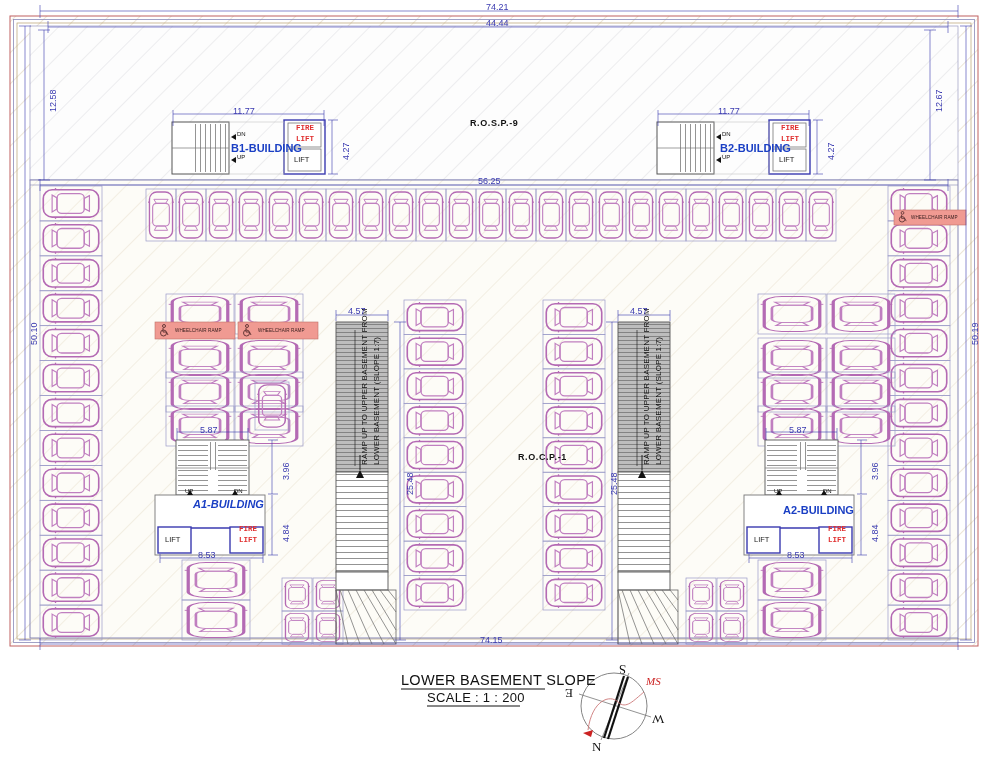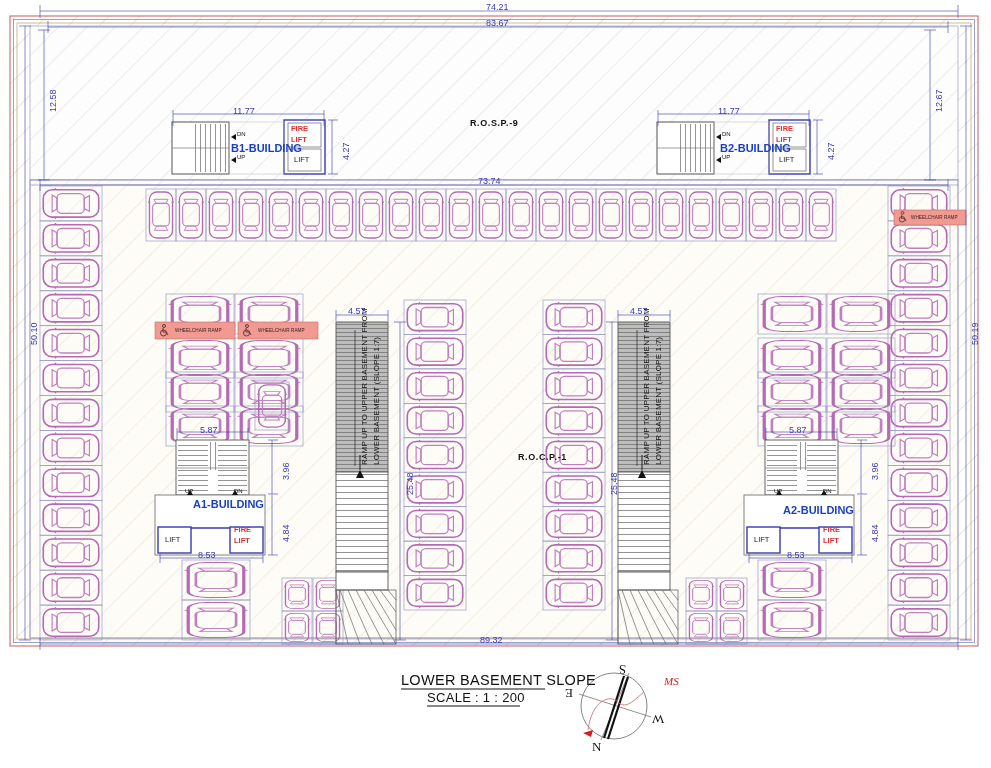--- a/index.html
+++ b/index.html
@@ -44,20 +44,22 @@
     color: #111;
     letter-spacing: 0.6px;
     white-space: nowrap;
   }
   .lift-red {
     position: absolute;
     font-size: 7.5px;
     font-weight: bold;
     color: #e03030;
     white-space: nowrap;
+    text-align: center;
+    font-family: Liberation Mono, monospace;
   }
   .lift-blk {
     position: absolute;
     font-size: 7.5px;
     color: #222;
     white-space: nowrap;
   }
   .updn {
     position: absolute;
     font-size: 6px;
@@ -599,23 +601,23 @@
       <line x1="624" y1="676" x2="604" y2="738" stroke="#111" stroke-width="2.2"></line>
       <line x1="628" y1="677" x2="608" y2="739" stroke="#111" stroke-width="2.2"></line>
 
       <path d="M 588 730 C 592 700, 610 694, 618 702 C 626 710, 634 700, 644 692" fill="none" stroke="#cc7777" stroke-width="0.9"></path>
 
       <path d="M 583 733 l 10 -3 l -2 7 z" fill="#cc2222"></path>
     </g>
   </svg>
 
   <div class="dimtext" style="left:486px; top:2px;">74.21</div>
-  <div class="dimtext" style="left:486px; top:18px;">83.67</div>
-  <div class="dimtext" style="left:478px; top:176px;">73.74</div>
-  <div class="dimtext" style="left:480px; top:635px;">89.32</div>
+  <div class="dimtext" style="left:486px; top:18px;">44.44</div>
+  <div class="dimtext" style="left:478px; top:176px;">56.25</div>
+  <div class="dimtext" style="left:480px; top:635px;">74.15</div>
 
   <div class="dimtext vert" style="left:48px; top:112px; transform:rotate(-90deg);">12.58</div>
   <div class="dimtext vert" style="left:29px; top:345px; transform:rotate(-90deg);">50.10</div>
   <div class="dimtext vert" style="left:934px; top:112px; transform:rotate(-90deg);">12.67</div>
   <div class="dimtext vert" style="left:970px; top:345px; transform:rotate(-90deg);">50.19</div>
 
   <div class="rosp" style="left:470px; top:118px;">R.O.S.P.-9</div>
   <div class="rosp" style="left:478px; top:452px;padding-left:40px;">R.O.C.P.-1</div>
 
   <div class="bldg-label" style="left:223px; top:142px;">B1-BUILDING</div>
@@ -629,21 +631,21 @@
 
   <div class="bldg-label" style="left:712px; top:142px;text-align:center;">B2-BUILDING</div>
   <div class="dimtext" style="left:718px; top:106px;">11.77</div>
   <div class="dimtext vert" style="left:826px; top:160px; transform:rotate(-90deg);">4.27</div>
   <div class="updn" style="left:722px; top:131px;">DN</div>
   <div class="updn" style="left:722px; top:154px;">UP</div>
   <div class="lift-red" style="left:776px; top:124px; width:28px;">FIRE</div>
   <div class="lift-red" style="left:776px; top:135px; width:28px;">LIFT</div>
   <div class="lift-blk" style="left:779px; top:155px;">LIFT</div>
 
-  <div class="bldg-label" style="left:185px; top:498px;">A1-BUILDING</div>
+  <div class="bldg-label" style="left:185px; top:498px;font-style:italic;">A1-BUILDING</div>
   <div class="dimtext" style="left:200px; top:425px;">5.87</div>
   <div class="dimtext vert" style="left:281px; top:480px; transform:rotate(-90deg);">3.96</div>
   <div class="dimtext vert" style="left:281px; top:542px; transform:rotate(-90deg);">4.84</div>
   <div class="dimtext" style="left:198px; top:550px;">8.53</div>
   <div class="updn" style="left:185px; top:488px;">UP</div>
   <div class="updn" style="left:234px; top:488px;">DN</div>
   <div class="lift-blk" style="left:165px; top:535px;">LIFT</div>
   <div class="lift-red" style="left:234px; top:525px; width:28px;">FIRE</div>
   <div class="lift-red" style="left:234px; top:536px; width:28px;">LIFT</div>
 
@@ -698,15 +700,15 @@
   </div>
   <div class="wc-label" style="left:911px; top:215px;">WHEELCHAIR RAMP</div>
 
   <div class="title-main" style="left:401px; top:672px;">LOWER  BASEMENT SLOPE</div>
   <div class="title-sub" style="left:427px; top:690px;">SCALE : 1 : 200</div>
 
   <div class="compass-letter" style="left:619px; top:661px; transform:rotate(182deg);">S</div>
   <div class="compass-letter" style="left:592px; top:739px;">N</div>
   <div class="compass-letter" style="left:565px; top:685px; transform:rotate(180deg);">E</div>
   <div class="compass-letter" style="left:652px; top:711px; transform:rotate(180deg);">W</div>
-  <div class="compass-ms" style="left:664px; top:675px;text-align:center;">MS</div>
+  <div class="compass-ms" style="left:646px; top:675px;text-align:center;">MS</div>
 
 </div>
 
 </body></html>

